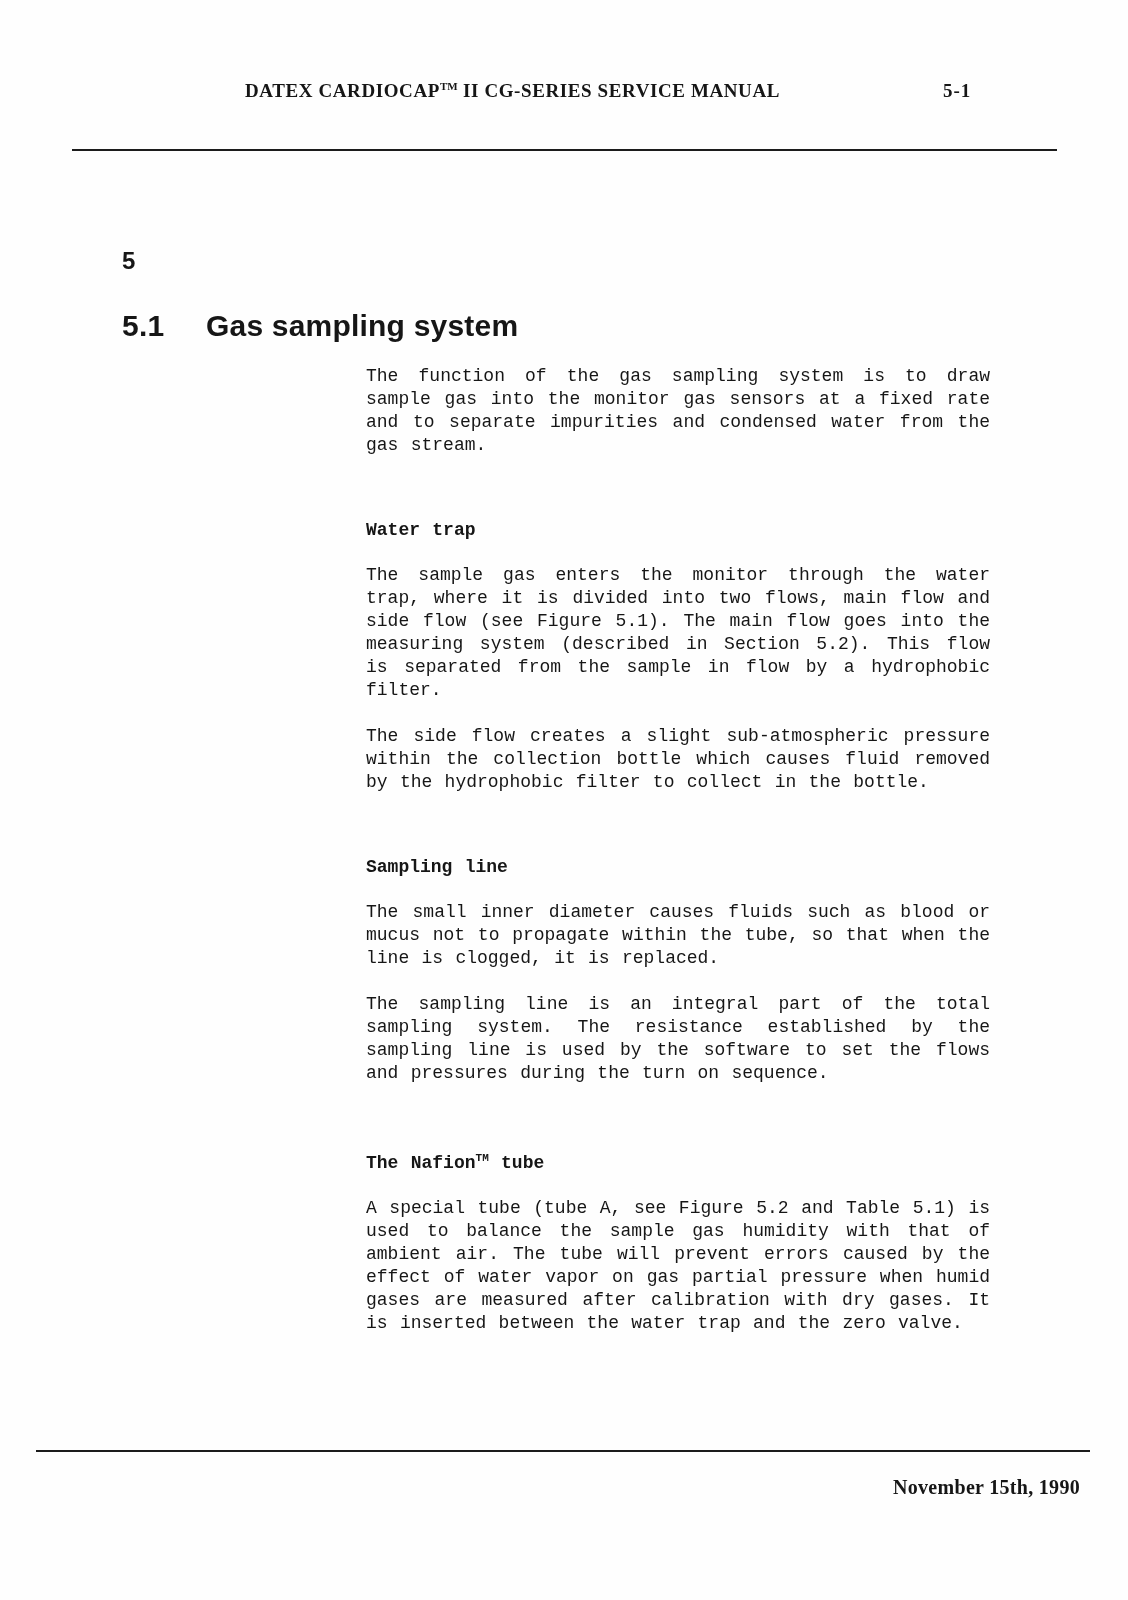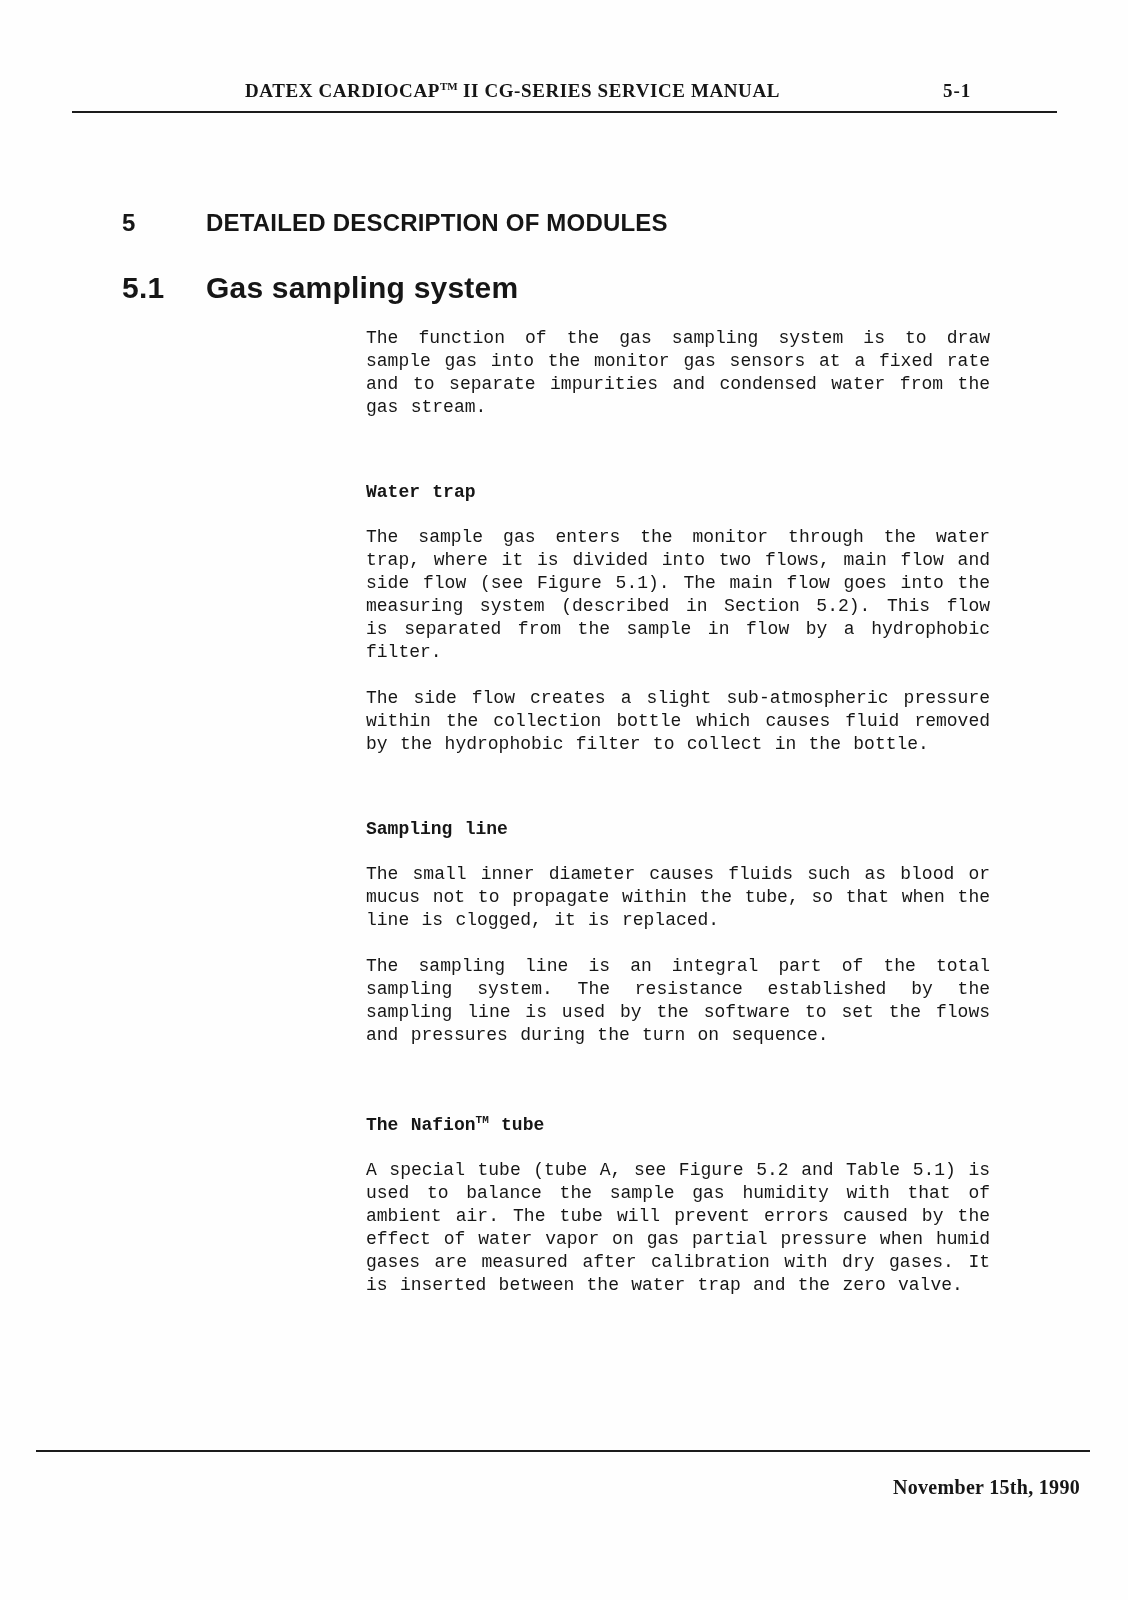--- a/index.html
+++ b/index.html
@@ -10,21 +10,21 @@
     position: relative;
     width: 1128px;
     height: 1600px;
     margin: 0 auto;
     background: #fefefe;
     color: #161616;
     overflow: hidden;
   }
 
   
-  .page-header { position: relative; height: 113px; }
+  .page-header { position: relative; height: 151px; }
   .header-title {
     position: absolute;
     left: 245px;
     top: 80px;
     font-family: "Liberation Serif", serif;
     font-weight: bold;
     font-size: 19px;
     letter-spacing: 0.6px;
     white-space: nowrap;
   }
@@ -117,21 +117,20 @@
 <div class="page">
 
   <header class="page-header">
     <div class="header-title"><span>DATEX CARDIOCAP</span><span class="tm-sup">TM</span><span> II CG-SERIES SERVICE MANUAL</span></div>
     <div class="header-page-number">5-1</div>
     <div class="header-rule"></div>
   </header>
 
   <div class="chapter-heading">
     <span class="num">5</span>
-    <span class="title">DETAILED DESCRIPTION OF MODULES</span>
   </div>
 
   <div class="section-heading">
     <span class="num">5.1</span>
     <span class="title">Gas sampling system</span>
   </div>
 
   <div class="content">
 
     <p class="intro-paragraph para">The function of the gas sampling system is to draw sample gas into the monitor gas sensors at a fixed rate and to separate impurities and condensed water from the gas stream.</p>

